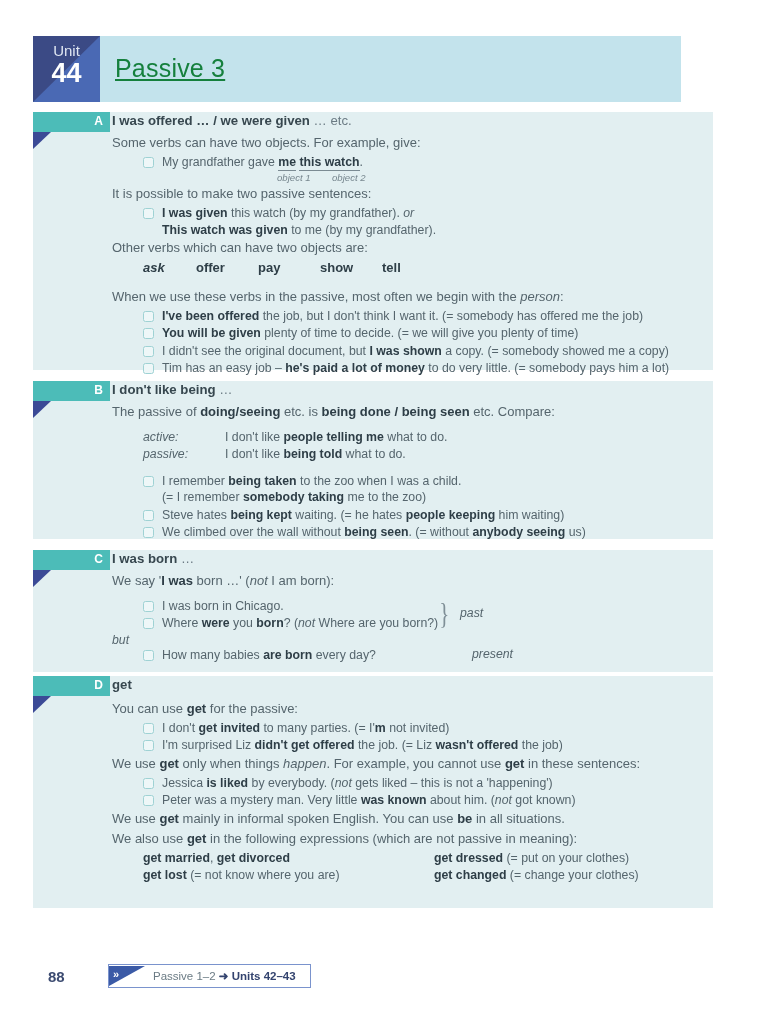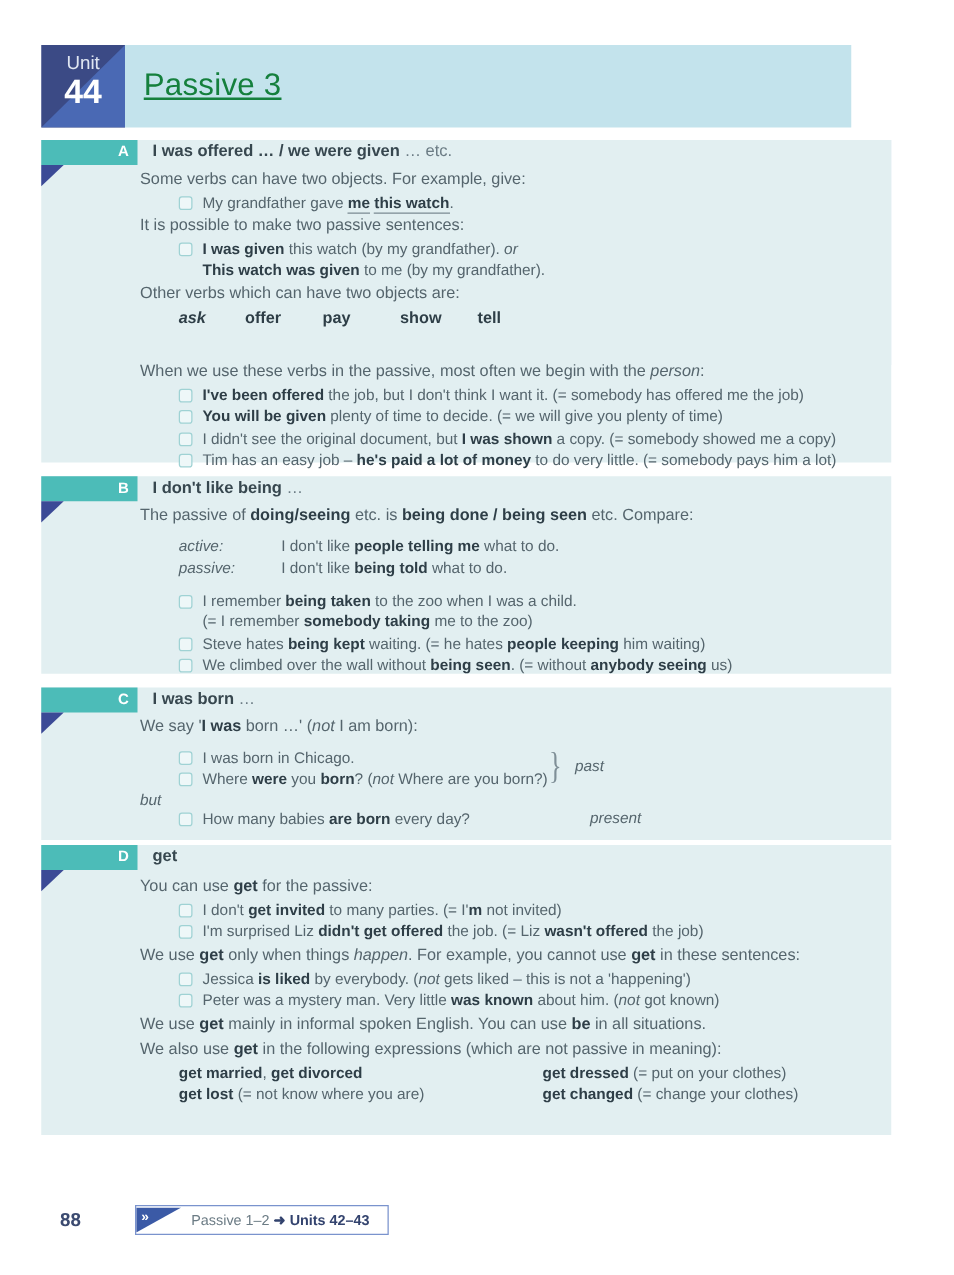--- a/index.html
+++ b/index.html
@@ -106,21 +106,21 @@
     position: absolute;
     left: 0;
     top: 20px;
     width: 0; height: 0;
     border-left: 18px solid #3b4a96;
     border-bottom: 17px solid transparent;
     z-index: 3;
   }
   .sec-head {
     position: absolute;
-    left: 89px;
+    left: 79px;
     top: 1px;
     font-size: 13.2px;
     font-weight: bold;
     color: #37474f;
   }
   .sec-head .light { font-weight: normal; color: #6b7b84; }
 
   .body-col {
     position: absolute;
     left: 79px;
@@ -471,20 +471,24 @@
   <div class="sec-head">
     <span>I was offered … / we were given</span><span class="light"> … etc.</span>
   </div>
 
   <div class="body-col" style="width:360px;">
     <p class="para">Some verbs can have two objects.  For example, give:</p>
 
     <ul class="bullets">
       <li><span>My grandfather gave </span><b class="ul-brace">me</b> <b class="ul-brace">this watch</b><span>.</span></li>
     </ul>
+    <div class="obj-labels">
+      <span class="o1">object 1</span>
+      <span class="o2">object 2</span>
+    </div>
 
     <p class="para">It is possible to make two passive sentences:</p>
     <ul class="bullets">
       <li>
         <b>I was given</b><span> this watch (by my grandfather).  </span><i>or</i>
         <span class="cont"><b>This watch was given</b><span> to me (by my grandfather).</span></span>
       </li>
     </ul>
 
     <p class="para gap">Other verbs which can have two objects are:</p>

